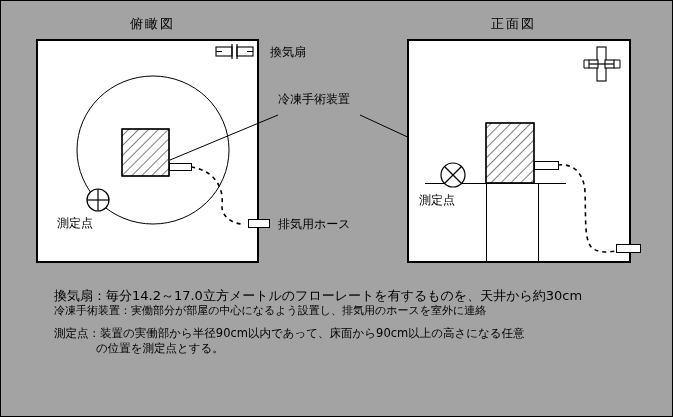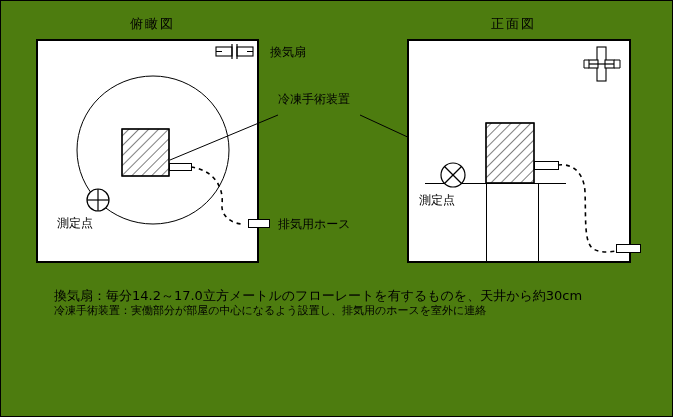--- a/index.html
+++ b/index.html
@@ -7,21 +7,21 @@
     padding: 0;
     background: #ffffff;
   }
   body {
     font-family: "DejaVu Sans", "Liberation Sans", sans-serif;
   }
   #page {
     position: relative;
     width: 673px;
     height: 417px;
-    background: #4d7c0f;
+    background: #a3a3a3;
     box-sizing: border-box;
     overflow: hidden;
   }
   #outer-frame {
     position: absolute;
     left: 0;
     top: 0;
     width: 673px;
     height: 417px;
     border: 1px solid #000000;
@@ -182,16 +182,20 @@
   <div id="notes" style="position:absolute; left:54px; top:288px; width:600px;">
 
     <div class="note-row" style="font-size:13px; line-height:15px; color:#000; white-space:nowrap;">
       <div>換気扇：毎分14.2～17.0立方メートルのフローレートを有するものを、天井から約30cm</div>
     </div>
 
     <div class="note-row" style="font-size:11px; line-height:15px; color:#000; white-space:nowrap;">
       <div>冷凍手術装置：実働部分が部屋の中心になるよう設置し、排気用のホースを室外に連絡</div>
     </div>
 
+    <div class="note-row" style="font-size:11.5px; line-height:15px; color:#000; white-space:nowrap; margin-top:8px;">
+      <div>測定点：装置の実働部から半径90cm以内であって、床面から90cm以上の高さになる任意</div>
+      <div style="padding-left:42px;">の位置を測定点とする。</div>
+    </div>
 
   </div>
 
 </div>
 
 </body></html>

